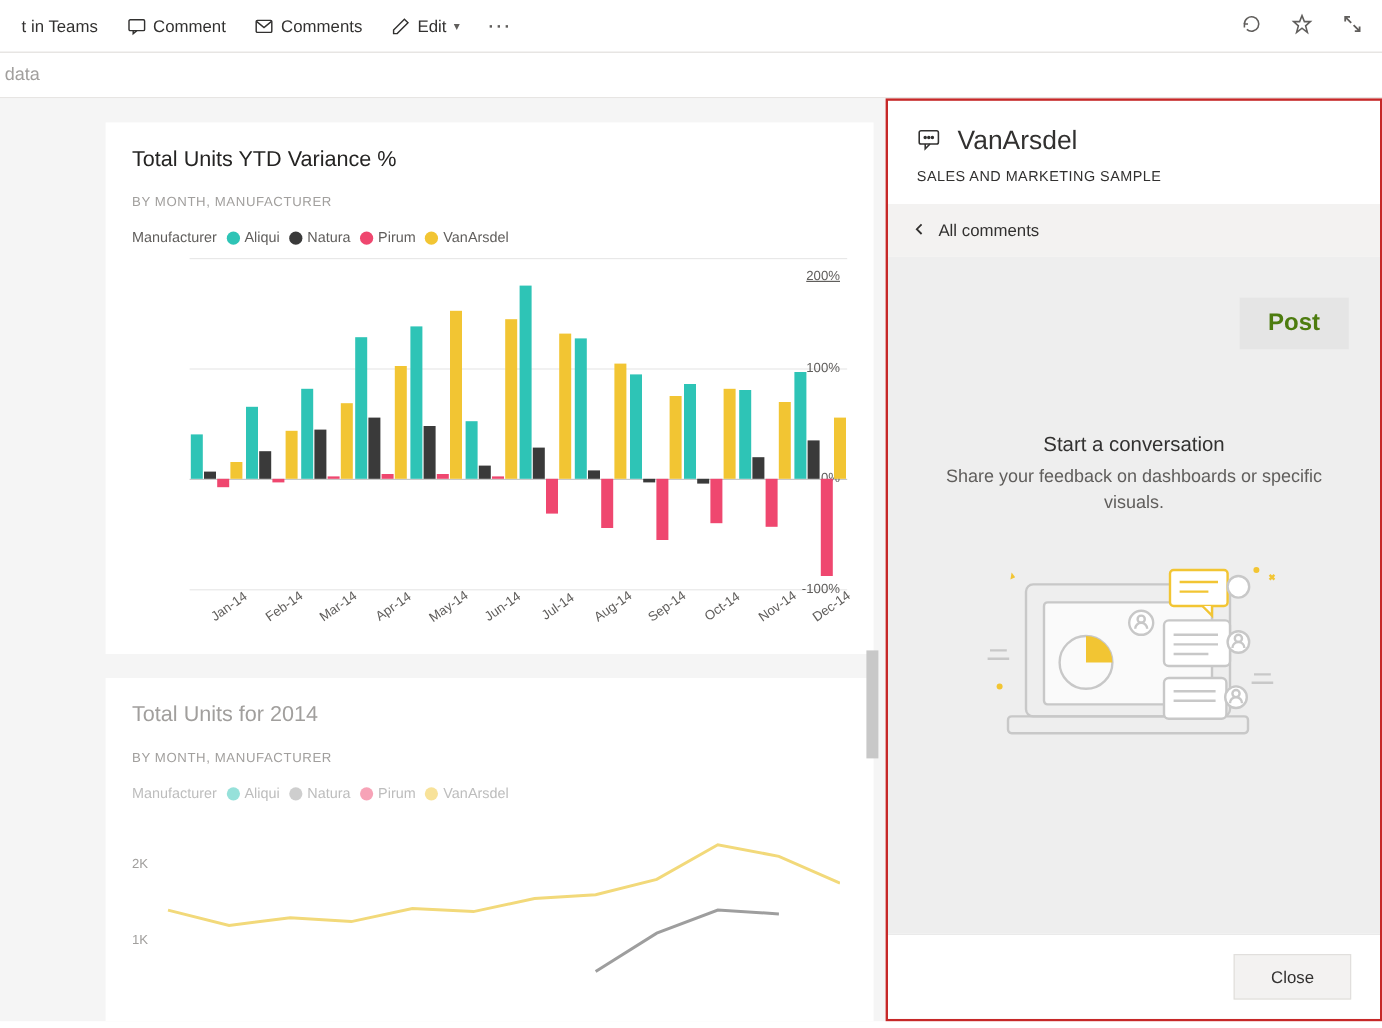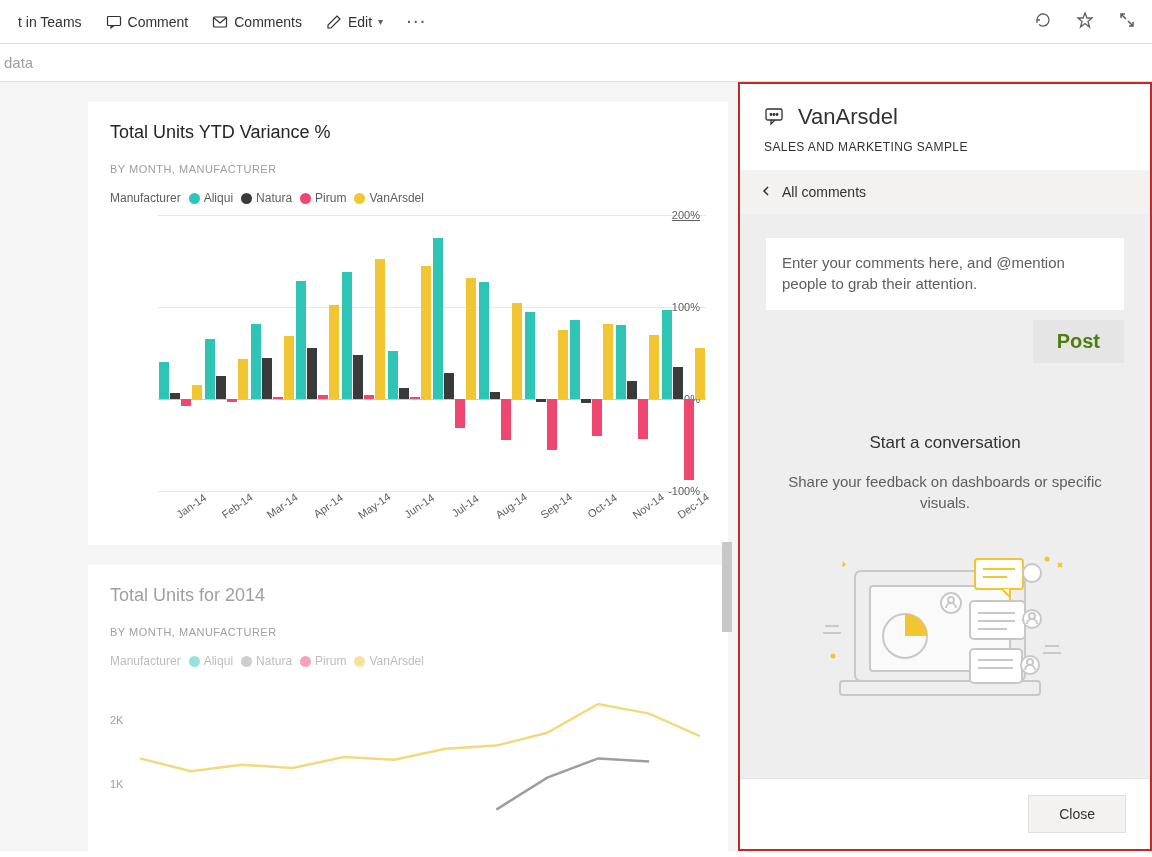--- a/index.html
+++ b/index.html
@@ -41,21 +41,21 @@
   .comments-header { padding: 20px 24px 16px; }
   .comments-title-row { display: flex; align-items: center; gap: 14px; }
   .comments-title { font-size: 22px; font-weight: 300; color: #323130; }
   .comments-sub { font-size: 12px; color: #323130; letter-spacing: 0.4px; margin-top: 10px; }
   .all-comments-row { display: flex; align-items: center; gap: 10px; padding: 14px 20px; background: #f3f2f1; color: #323130; cursor: pointer; }
   .comments-body { flex: 1; background: #eeeeee; padding: 24px 26px 0; display: flex; flex-direction: column; overflow: hidden; }
   .comment-input { background: #fff; padding: 14px 16px; color: #605e5c; font-size: 15px; line-height: 1.4; min-height: 72px; }
   .post-row { display: flex; justify-content: flex-end; margin-top: 10px; }
   .post-btn { background: #e5e5e5; color: #4d7c0f; padding: 10px 24px; border: none; font-size: 20px; cursor: pointer; font-weight: bold; }
   .empty-state { text-align: center; margin-top: 70px; color: #605e5c; }
-  .empty-title { font-size: 17px; color: #323130; margin-bottom: 18px; }
+  .empty-title { font-size: 17px; color: #323130; margin-bottom: 6px; }
   .empty-desc { font-size: 15px; line-height: 1.4; }
   .empty-illustration { margin: 28px auto 0; width: 260px; }
   .comments-footer { padding: 16px 24px; border-top: 1px solid #e5e5e5; display: flex; justify-content: flex-end; background: #fff; }
   .close-btn { background: #f3f2f1; border: 1px solid #e1dfdd; padding: 10px 30px; font-size: 14px; cursor: pointer; color: #323130; }
   
   .scroll-hint { position: absolute; right: 420px; top: 460px; width: 10px; height: 90px; background: #c8c8c8; }
   
   .c-aliqui { background: #2ec4b6; }
   .c-natura { background: #3a3a3a; }
   .c-pirum { background: #ef476f; }
@@ -153,21 +153,21 @@
           </span>
       </div>
       <div class="plot-area" id="plot1">
           <div class="grid-line" style="top: 276px;"></div>
           <div class="y-tick" style="top: 276px;">-100%</div>
           <div class="grid-line grid-zero" style="top: 184px;"></div>
           <div class="y-tick" style="top: 184px;">0%</div>
           <div class="grid-line" style="top: 92px;"></div>
           <div class="y-tick" style="top: 92px;">100%</div>
           <div class="grid-line" style="top: 0px;"></div>
-          <div class="y-tick" style="top: 0px; text-decoration: underline;">200%</div>
+          <div class="y-tick" style="top: 15px; text-decoration: underline;">200%</div>
           <div class="y-axis"></div>
           <div class="bars-region">
             <div class="month-group">
               <div class="bar c-aliqui" style="width: 10px; height: 36.8px; left: calc(50% - 21.5px); bottom: 92px;"></div>
               <div class="bar c-natura" style="width: 10px; height: 5.52px; left: calc(50% - 10.5px); bottom: 92px;"></div>
               <div class="bar c-pirum" style="width: 10px; height: 7.36px; left: calc(50% + 0.5px); top: 184px;"></div>
               <div class="bar c-vanarsdel" style="width: 10px; height: 13.8px; left: calc(50% + 11.5px); bottom: 92px;"></div>
             </div>
             <div class="month-group">
               <div class="bar c-aliqui" style="width: 10px; height: 59.8px; left: calc(50% - 21.5px); bottom: 92px;"></div>
@@ -306,23 +306,20 @@
     </div>
     <div class="all-comments-row">
       <span>
         <svg width="12" height="12" viewBox="0 0 12 12" fill="none" stroke="#323130" stroke-width="1.5">
             <path d="M8 2 L4 6 L8 10"></path>
           </svg>
       </span>
       <span>All comments</span>
     </div>
     <div class="comments-body">
-      <div class="comment-input">
-        <span>Enter your comments here, and @mention people to grab their attention.</span>
-      </div>
       <div class="post-row">
         <button class="post-btn">Post</button>
       </div>
       <div class="empty-state">
         <div class="empty-title">Start a conversation</div>
         <div class="empty-desc">Share your feedback on dashboards or specific visuals.</div>
         <div class="empty-illustration">
           <svg width="260" height="170" viewBox="0 0 260 170">
             <g stroke="#c8c8c8" stroke-width="2" fill="none">
               <rect x="40" y="30" width="170" height="110" rx="6"></rect>

